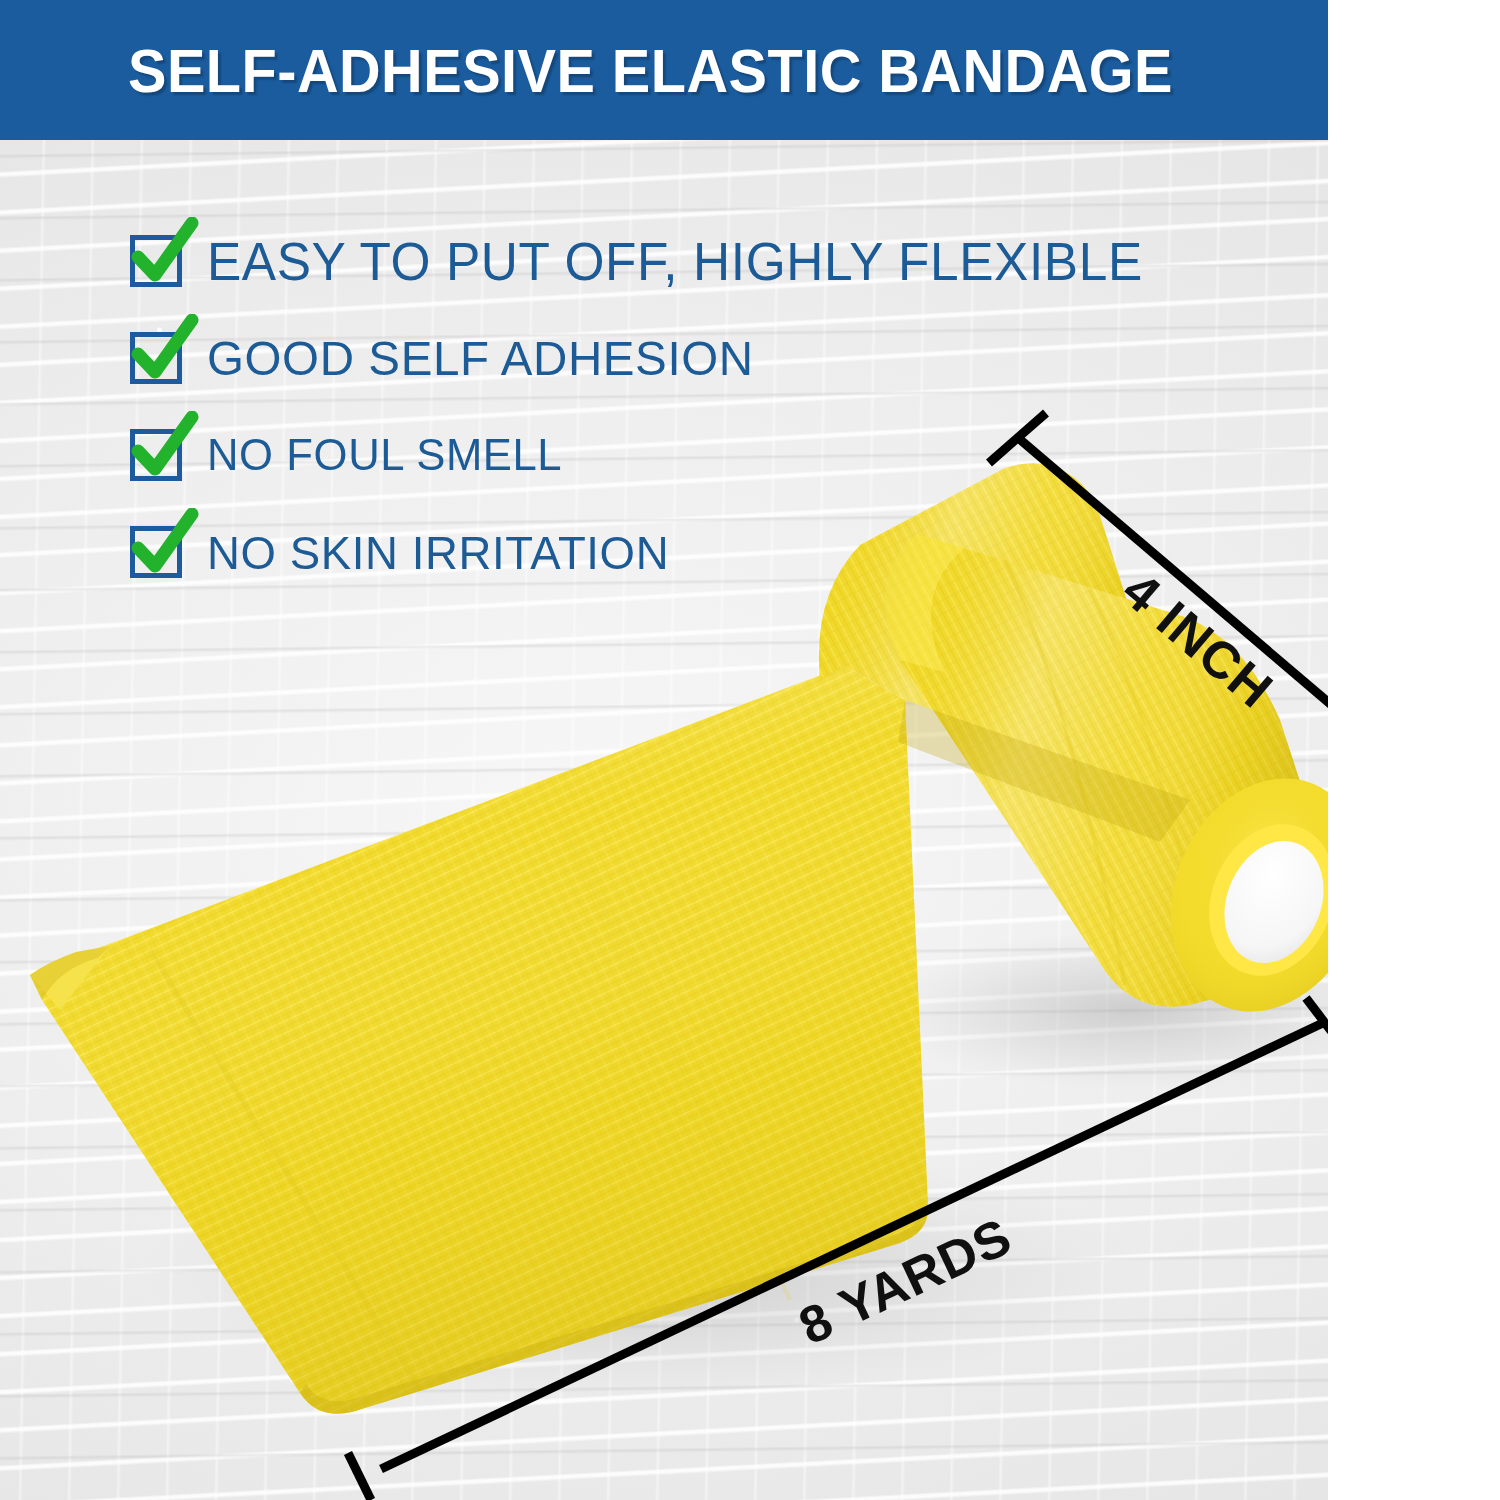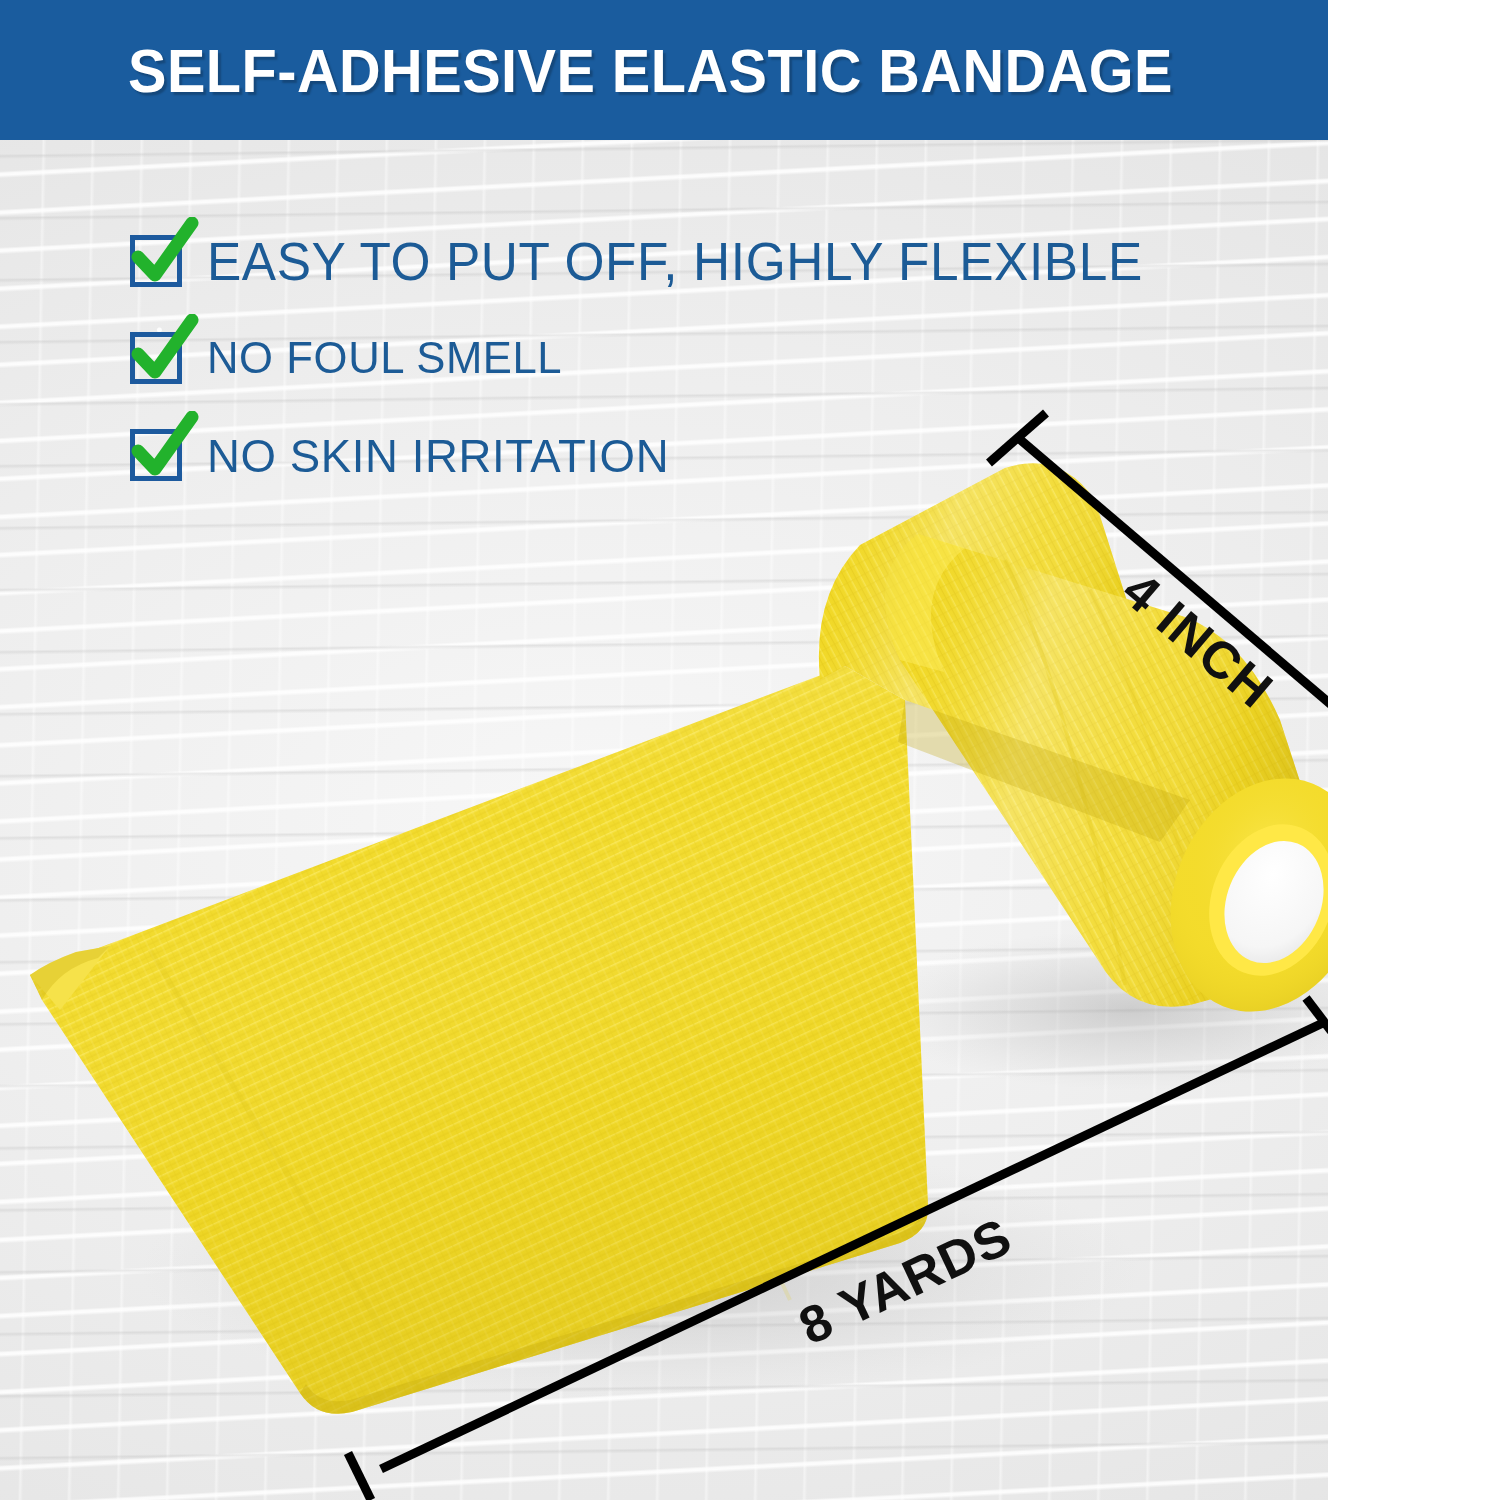--- a/index.html
+++ b/index.html
@@ -329,20 +329,29 @@
       <span class="cb">
         <span class="box"></span>
         <svg class="tick" viewBox="0 0 72 72">
           <path d="M 10 40 L 27 58 L 64 6" stroke="#22b22c" stroke-width="13" fill="none" stroke-linecap="round" stroke-linejoin="round"></path>
         </svg>
       </span>
       <span class="feature-label">EASY TO PUT OFF, HIGHLY FLEXIBLE</span>
     </div>
 
 
+    <div class="feature-row r2">
+      <span class="cb">
+        <span class="box"></span>
+        <svg class="tick" viewBox="0 0 72 72">
+          <path d="M 10 40 L 27 58 L 64 6" stroke="#22b22c" stroke-width="13" fill="none" stroke-linecap="round" stroke-linejoin="round"></path>
+        </svg>
+      </span>
+      <span class="feature-label">GOOD SELF ADHESION</span>
+    </div>
 
     <div class="feature-row r4">
       <span class="cb">
         <span class="box"></span>
         <svg class="tick" viewBox="0 0 72 72">
           <path d="M 10 40 L 27 58 L 64 6" stroke="#22b22c" stroke-width="13" fill="none" stroke-linecap="round" stroke-linejoin="round"></path>
         </svg>
       </span>
       <span class="feature-label">NO FOUL SMELL</span>
     </div>

